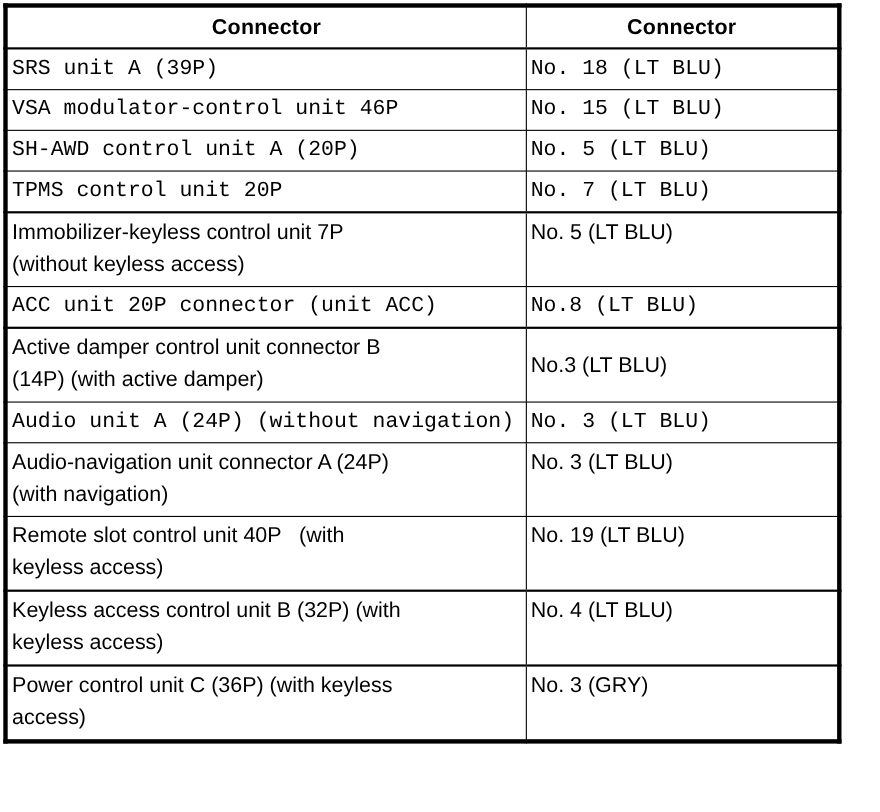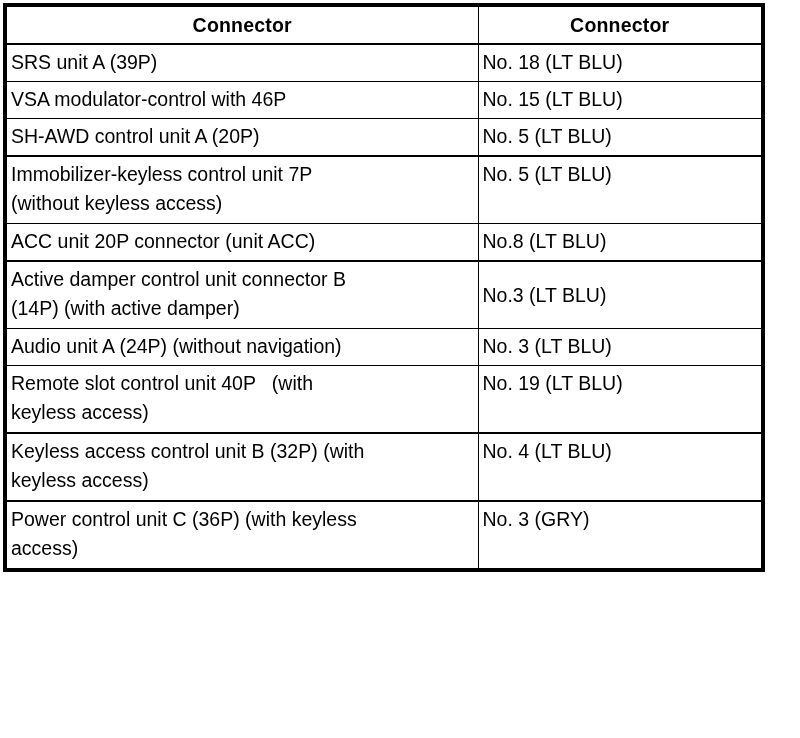--- a/index.html
+++ b/index.html
@@ -56,21 +56,21 @@
   }
 
   
   table.spec-table tbody td {
     vertical-align: top;
     text-align: left;
     padding: 3px 0 3px 4px;
     white-space: pre-wrap;
   }
 
-  table.spec-table tbody tr.r-single td { height: 30px; }
+  table.spec-table tbody tr.r-single td { height: 30px; font-family: Liberation Mono, monospace; }
   table.spec-table tbody tr.r-double td { height: 60px; margin-top: 38px; }
 
   
   table.spec-table tbody td.v-center {
     vertical-align: middle;
   }
 
   
   table.spec-table tbody tr.sep-heavy > td {
     border-top-width: 2px;
@@ -93,29 +93,33 @@
       </tr>
     </thead>
     <tbody>
 
       <tr class="r-single">
         <td>SRS unit A (39P)</td>
         <td>No. 18 (LT BLU)</td>
       </tr>
 
       <tr class="r-single">
-        <td>VSA modulator-control with 46P</td>
+        <td>VSA modulator-control unit 46P</td>
         <td>No. 15 (LT BLU)</td>
       </tr>
 
       <tr class="r-single">
         <td>SH-AWD control unit A (20P)</td>
         <td>No. 5 (LT BLU)</td>
       </tr>
 
+      <tr class="r-single">
+        <td>TPMS control unit 20P</td>
+        <td>No. 7 (LT BLU)</td>
+      </tr>
 
       <tr class="r-double sep-heavy">
         <td>Immobilizer-keyless control unit 7P
 (without keyless access)</td>
         <td>No. 5 (LT BLU)</td>
       </tr>
 
       <tr class="r-single">
         <td>ACC unit 20P connector (unit ACC)</td>
         <td>No.8 (LT BLU)</td>
@@ -125,20 +129,25 @@
         <td>Active damper control unit connector B
 (14P) (with active damper)</td>
         <td class="v-center">No.3 (LT BLU)</td>
       </tr>
 
       <tr class="r-single">
         <td>Audio unit A (24P) (without navigation)</td>
         <td>No. 3 (LT BLU)</td>
       </tr>
 
+      <tr class="r-double">
+        <td>Audio-navigation unit connector A (24P)
+(with navigation)</td>
+        <td>No. 3 (LT BLU)</td>
+      </tr>
 
 
       <tr class="r-double">
         <td>Remote slot control unit 40P   (with
 keyless access)</td>
         <td>No. 19 (LT BLU)</td>
       </tr>
 
       <tr class="r-double sep-heavy">
         <td>Keyless access control unit B (32P) (with

